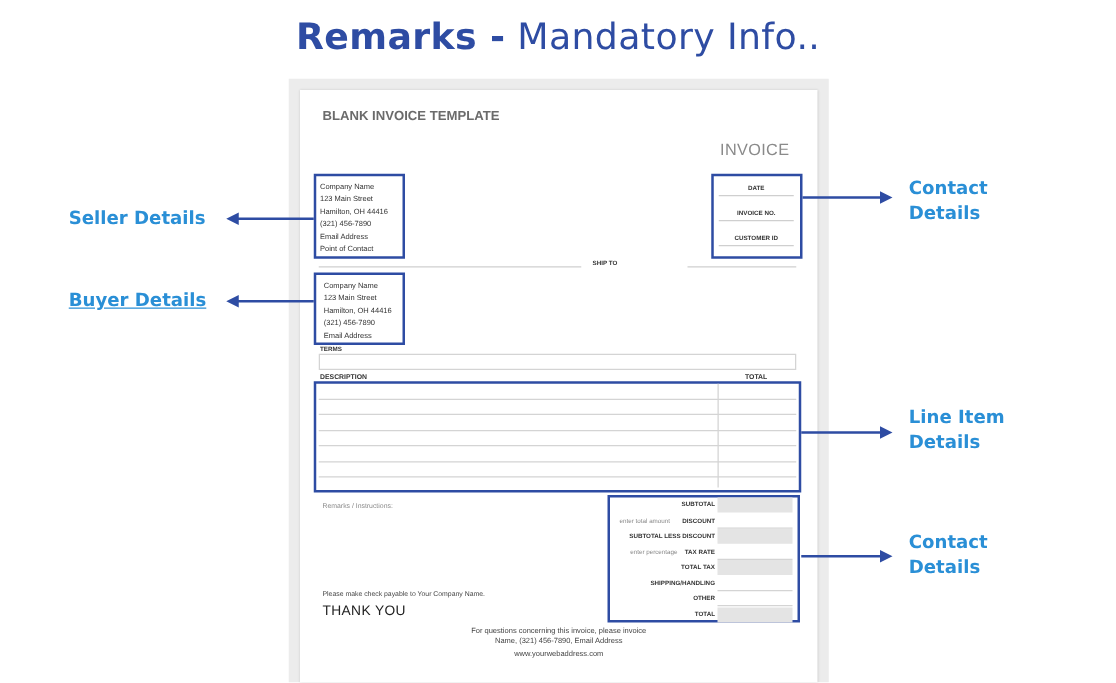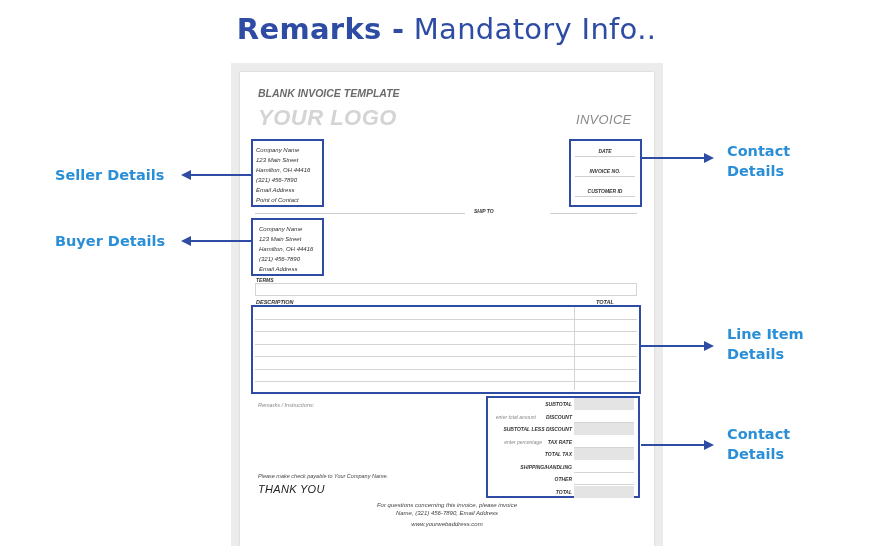--- a/index.html
+++ b/index.html
@@ -4,21 +4,21 @@
 <style>
   * { box-sizing: border-box; margin: 0; padding: 0; }
   html, body { width: 893px; height: 546px; background: #ffffff; overflow: hidden; }
   body { position: relative; font-family: "Liberation Sans", sans-serif; }
 
   .title { position: absolute; left: 0; top: 12px; width: 893px; text-align: center; font-size: 29px; color: #2e4ca3; font-family: "DejaVu Sans", sans-serif; letter-spacing: 0.3px; }
   .title .bold { font-weight: bold; }
   .title .light { font-weight: normal; margin-top: 38px; }
 
   .sheet-bg { position: absolute; left: 231px; top: 63px; width: 432px; height: 483px; background: #ececec; }
-  .sheet { position: absolute; left: 240px; top: 72px; width: 414px; height: 474px; background: #ffffff; box-shadow: 0 0 2px rgba(0,0,0,0.15); font-style: italic; }
+  .sheet { position: absolute; left: 240px; top: 72px; width: 414px; height: 474px; background: #ffffff; box-shadow: 0 0 2px rgba(0,0,0,0.15); }
 
   .abs { position: absolute; }
   .blank-title { left: 18px; top: 15px; font-size: 10.5px; font-weight: bold; color: #6b6b6b; }
   .logo { left: 18px; top: 33px; font-size: 22px; font-weight: bold; color: #d4d4d4; letter-spacing: 0.5px; }
   .invoice-word { left: 336px; top: 40px; font-size: 13px; color: #8a8a8a; letter-spacing: 0.3px; }
 
   .hl-box { position: absolute; border: 2px solid #2e4ca3; }
   .addr { font-size: 6px; color: #333; line-height: 10px; }
 
   .doc-row { position: absolute; left: 4px; width: 60px; text-align: center; font-size: 5px; font-weight: bold; color: #333; border-bottom: 1px solid #cfcfcf; padding-bottom: 2px; }
@@ -53,21 +53,20 @@
 <body>
 
 <div class="title">
   <span class="bold">Remarks -</span>
   <span class="light">Mandatory Info..</span>
 </div>
 
 <div class="sheet-bg"></div>
 <div class="sheet">
   <div class="abs blank-title">BLANK INVOICE TEMPLATE</div>
-  <div class="abs logo">YOUR LOGO</div>
   <div class="abs invoice-word">INVOICE</div>
 
   <div class="hl-box" style="left:11px; top:67px; width:73px; height:68px;">
     <div class="addr" style="position:absolute; left:3px; top:4px;">
       <div>Company Name</div>
       <div>123 Main Street</div>
       <div>Hamilton, OH 44416</div>
       <div>(321) 456-7890</div>
       <div>Email Address</div>
       <div>Point of Contact</div>
@@ -152,21 +151,21 @@
 
   <div class="footer-line" style="top:430px;">For questions concerning this invoice, please invoice</div>
   <div class="footer-line" style="top:438px;">Name, (321) 456-7890, Email Address</div>
   <div class="footer-line" style="top:449px;">www.yourwebaddress.com</div>
 </div>
 
 <div class="callout" style="left:55px; top:165px;">Seller Details</div>
 <div class="arrow-l" style="left:181px; top:170px;"></div>
 <div class="conn" style="left:190px; top:174px; width:61px;"></div>
 
-<div class="callout" style="left:55px; top:231px;">Buyer Details</div>
+<div class="callout" style="left:55px; top:231px;text-decoration:underline;">Buyer Details</div>
 <div class="arrow-l" style="left:181px; top:236px;"></div>
 <div class="conn" style="left:190px; top:240px; width:61px;"></div>
 
 <div class="conn" style="left:642px; top:157px; width:64px;"></div>
 <div class="arrow-r" style="left:704px; top:153px;"></div>
 <div class="callout" style="left:727px; top:141px;">
   <div>Contact</div>
   <div>Details</div>
 </div>
 

